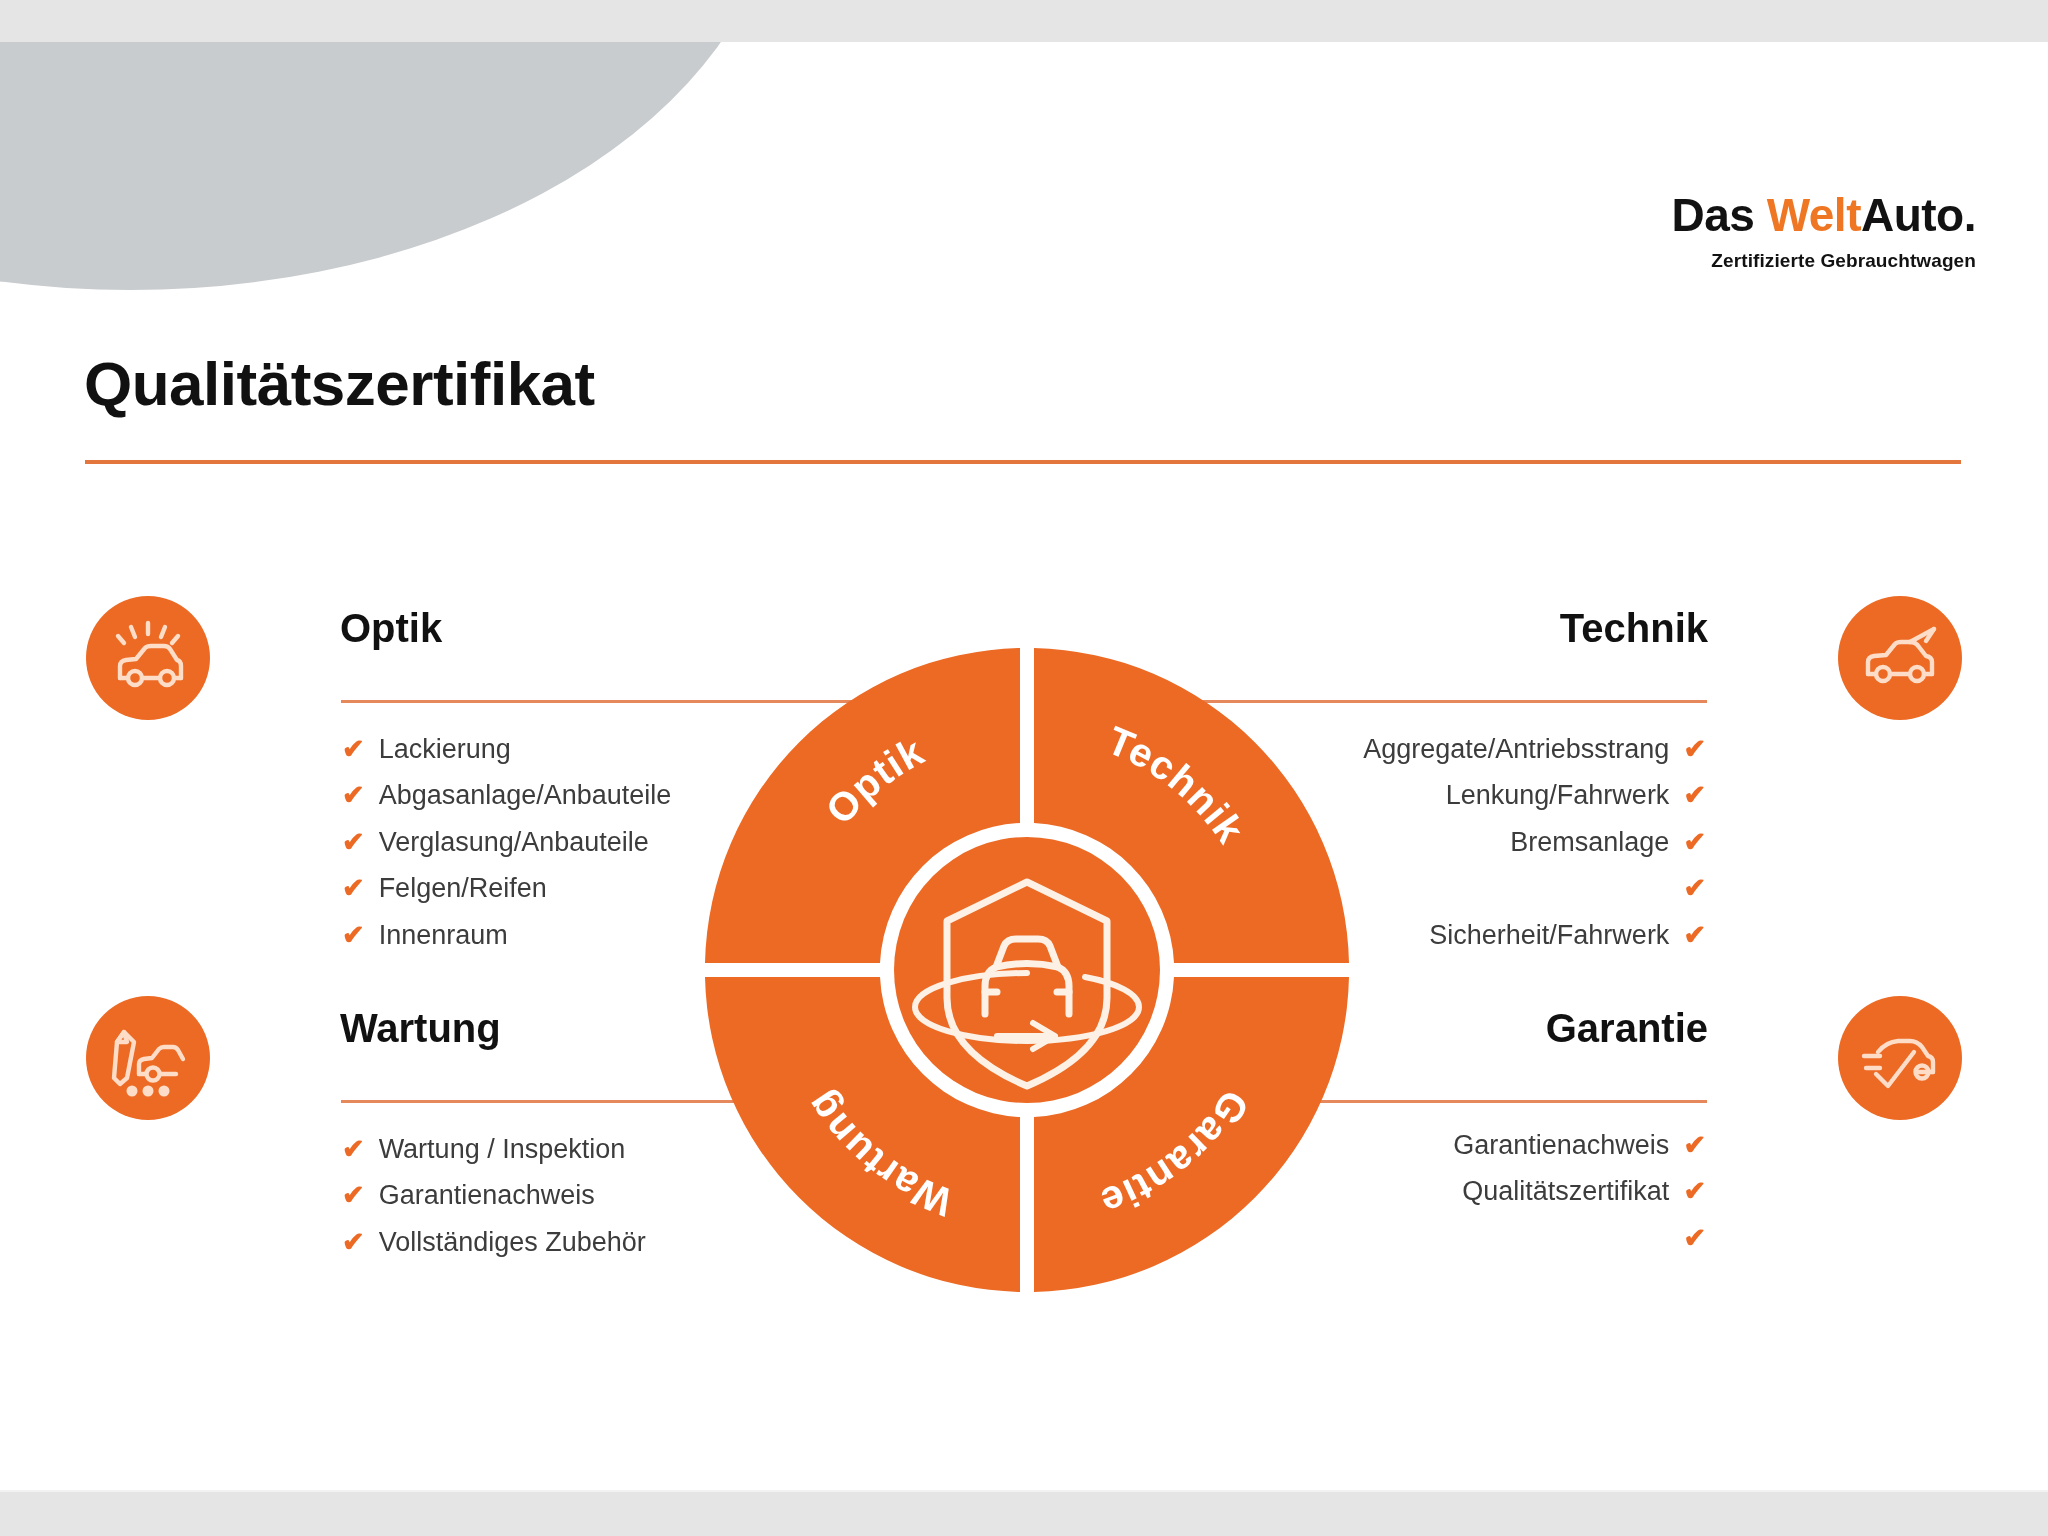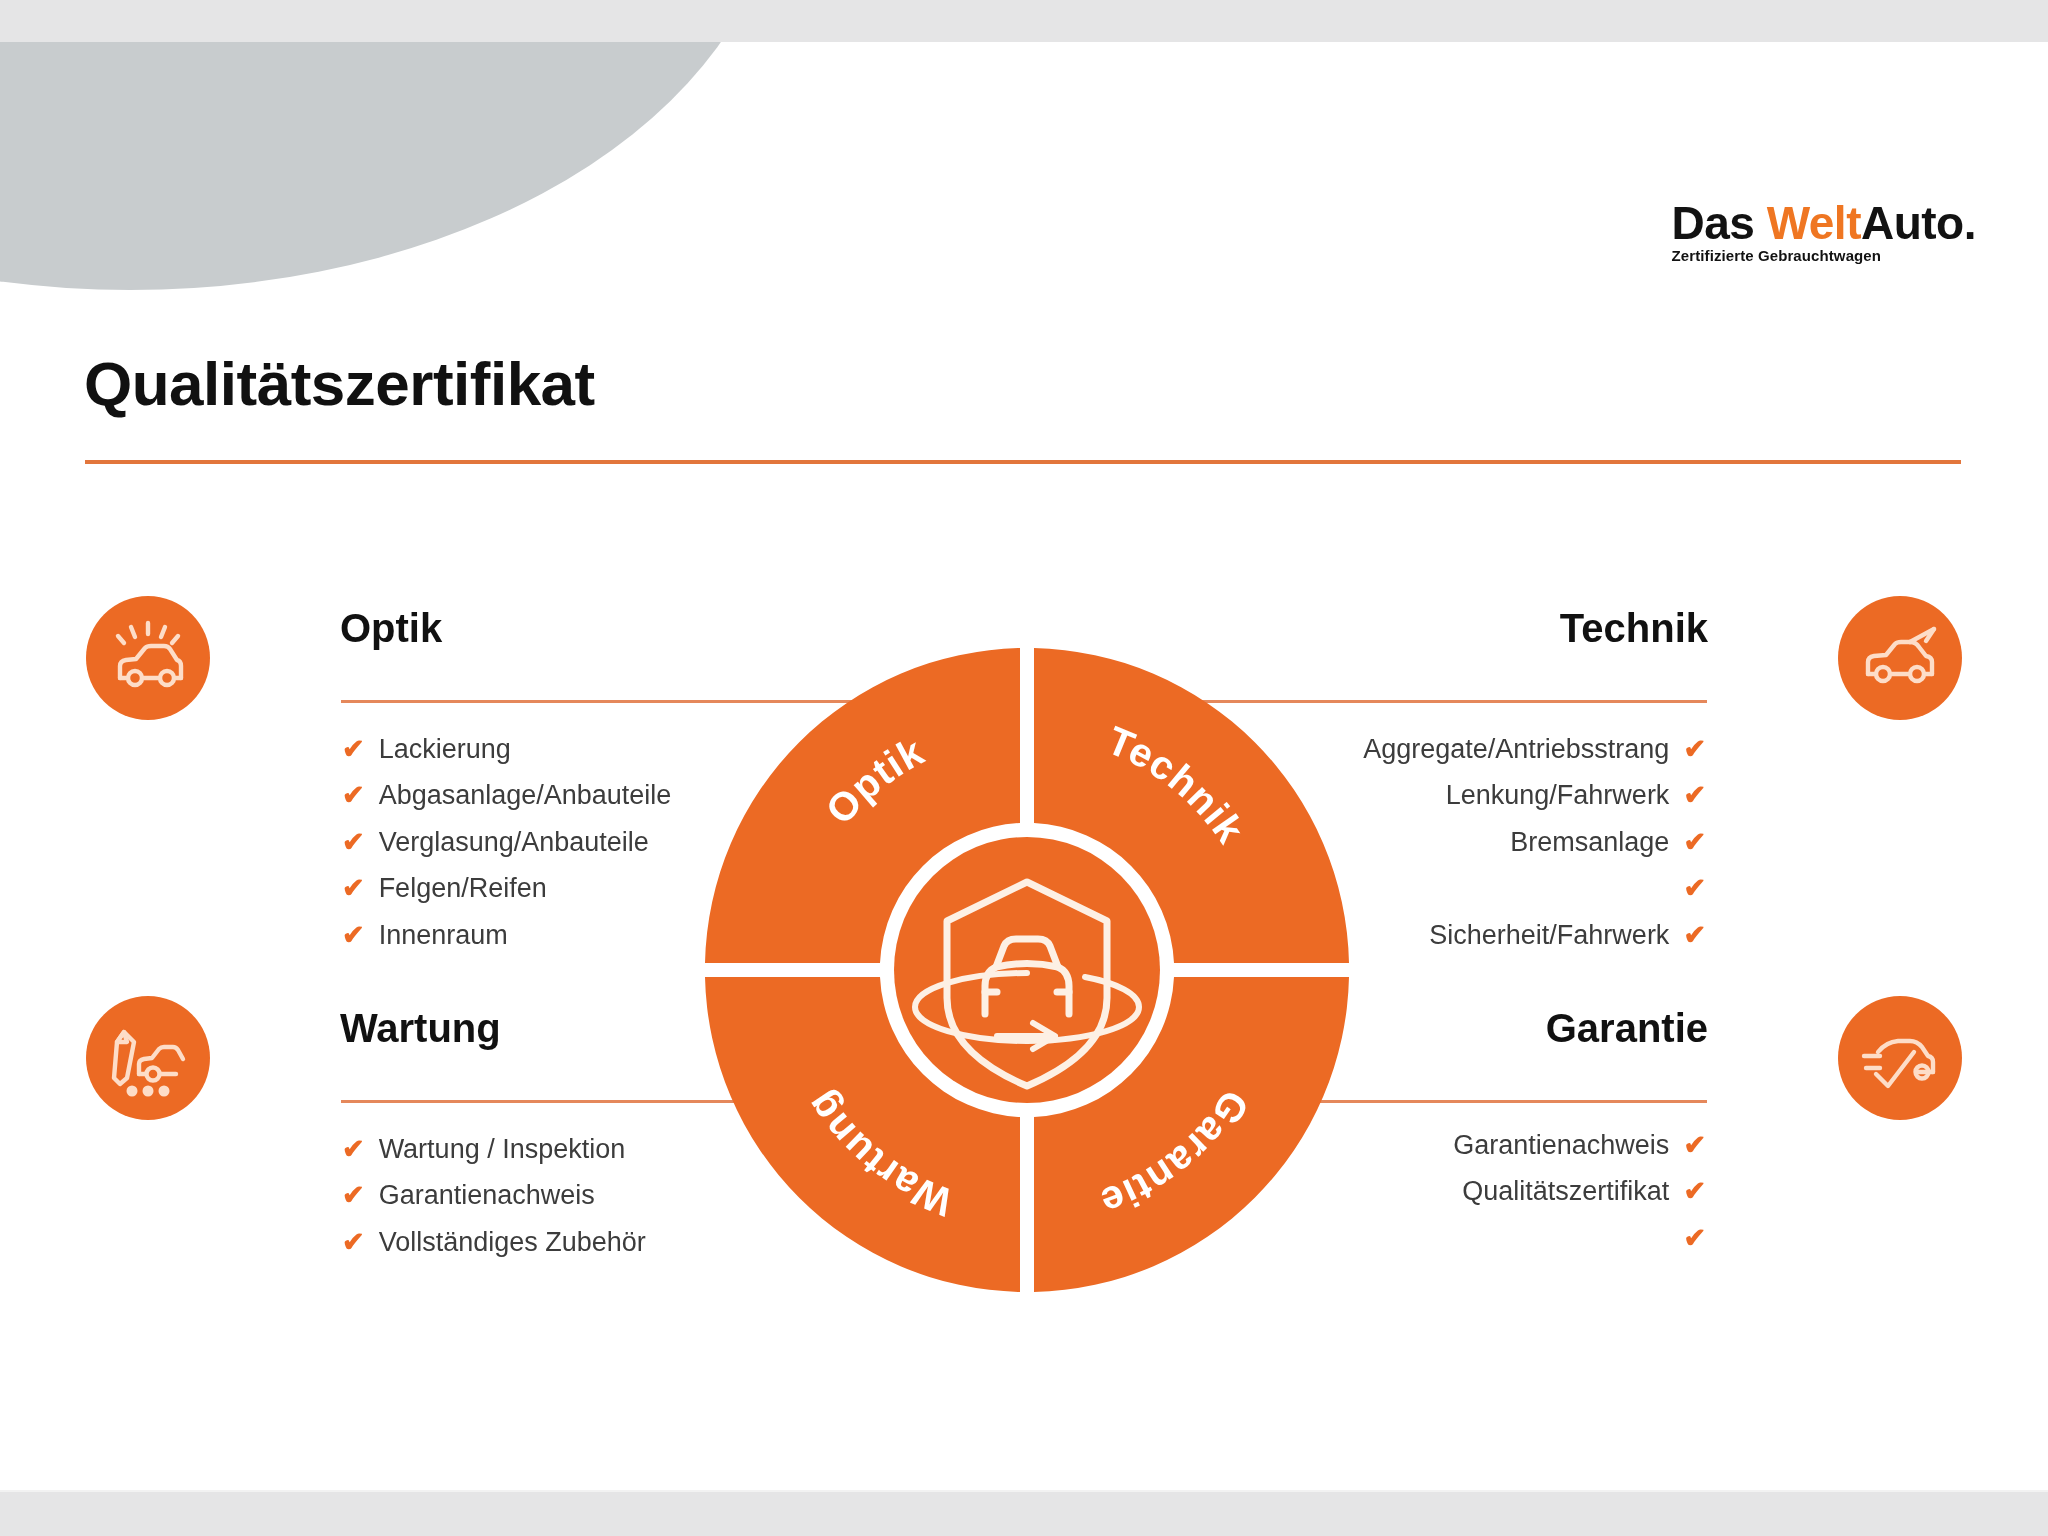--- a/index.html
+++ b/index.html
@@ -23,28 +23,28 @@
     width:1300px;height:850px;
     border-radius:50%;
     background:#c8ccce;
     opacity:1;
   }
   .blob-mask{
     position:absolute;left:0;top:0;width:2048px;height:42px;background:#e5e5e6;z-index:3;
   }
 
   
-  .logo{position:absolute;right:72px;top:200px;z-index:5;}
+  .logo{position:absolute;right:72px;top:192px;text-align:right;z-index:5;}
   .logo-main{
     font-size:46px;font-weight:bold;letter-spacing:-0.5px;color:#121212;
     line-height:1;white-space:nowrap;
   }
   .logo-main .hl{color:#ef7622;}
   .logo-sub{
-    font-size:15px;font-weight:bold;color:#121212;margin-top:1px;
+    font-size:19px;font-weight:bold;color:#121212;margin-top:12px;
     letter-spacing:0.1px;white-space:nowrap;
   }
 
   
   .page-title{
     position:absolute;left:84px;top:348px;
     font-size:62px;font-weight:bold;color:#111111;letter-spacing:-0.5px;
     z-index:5;white-space:nowrap;
   }
   .title-rule{

